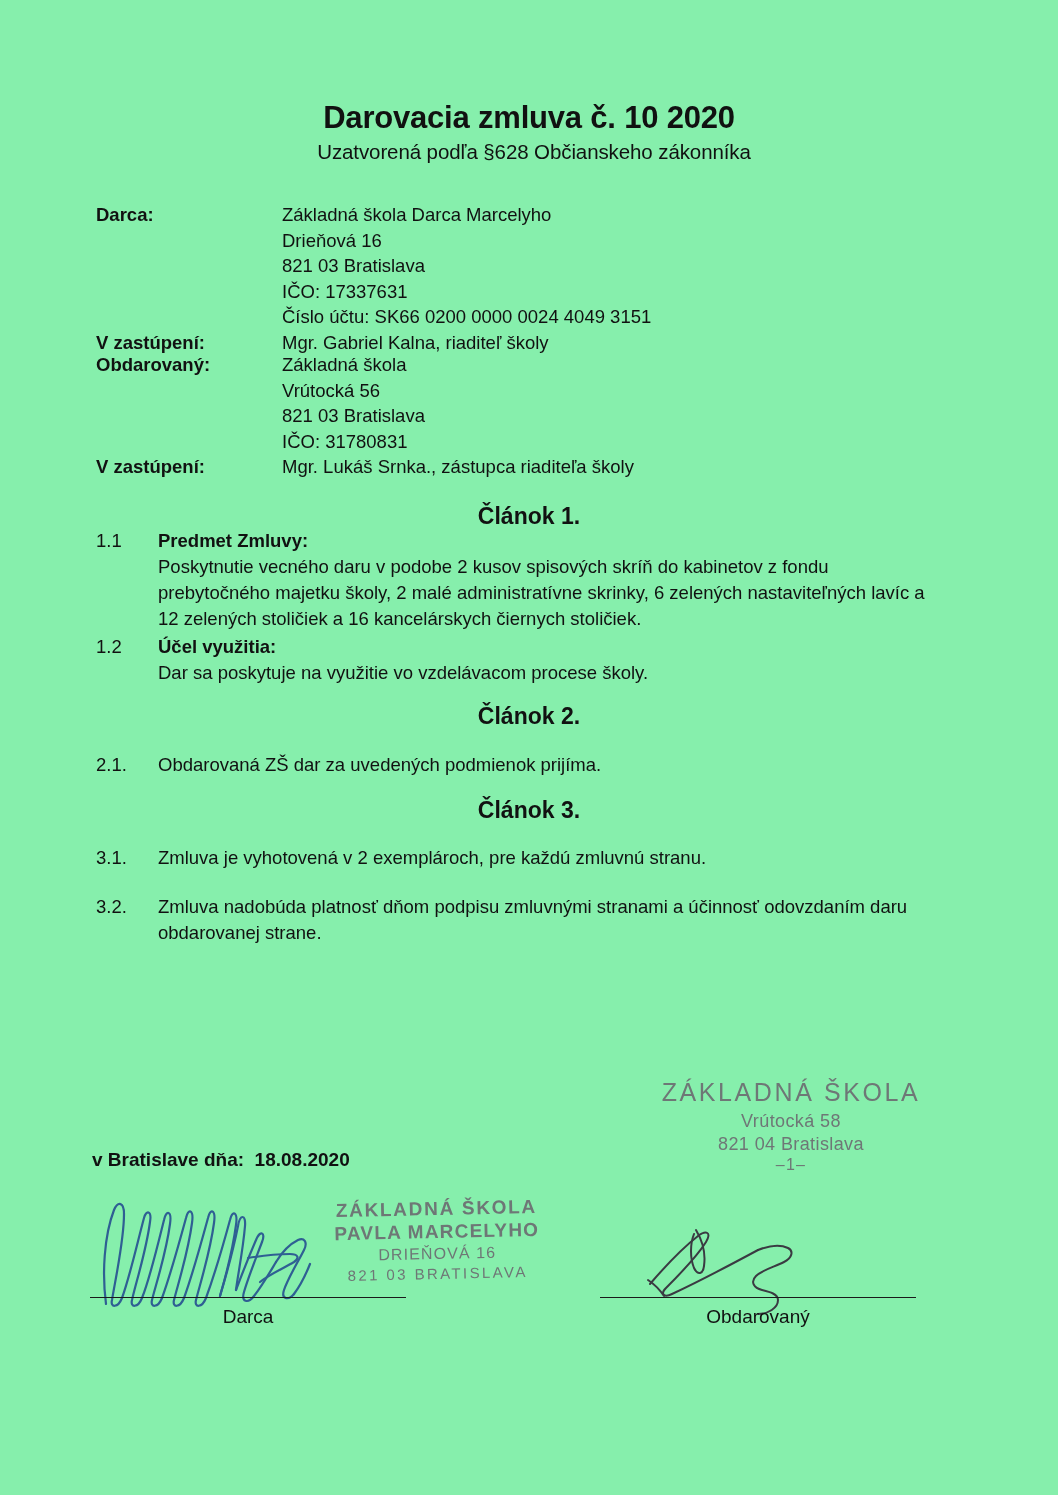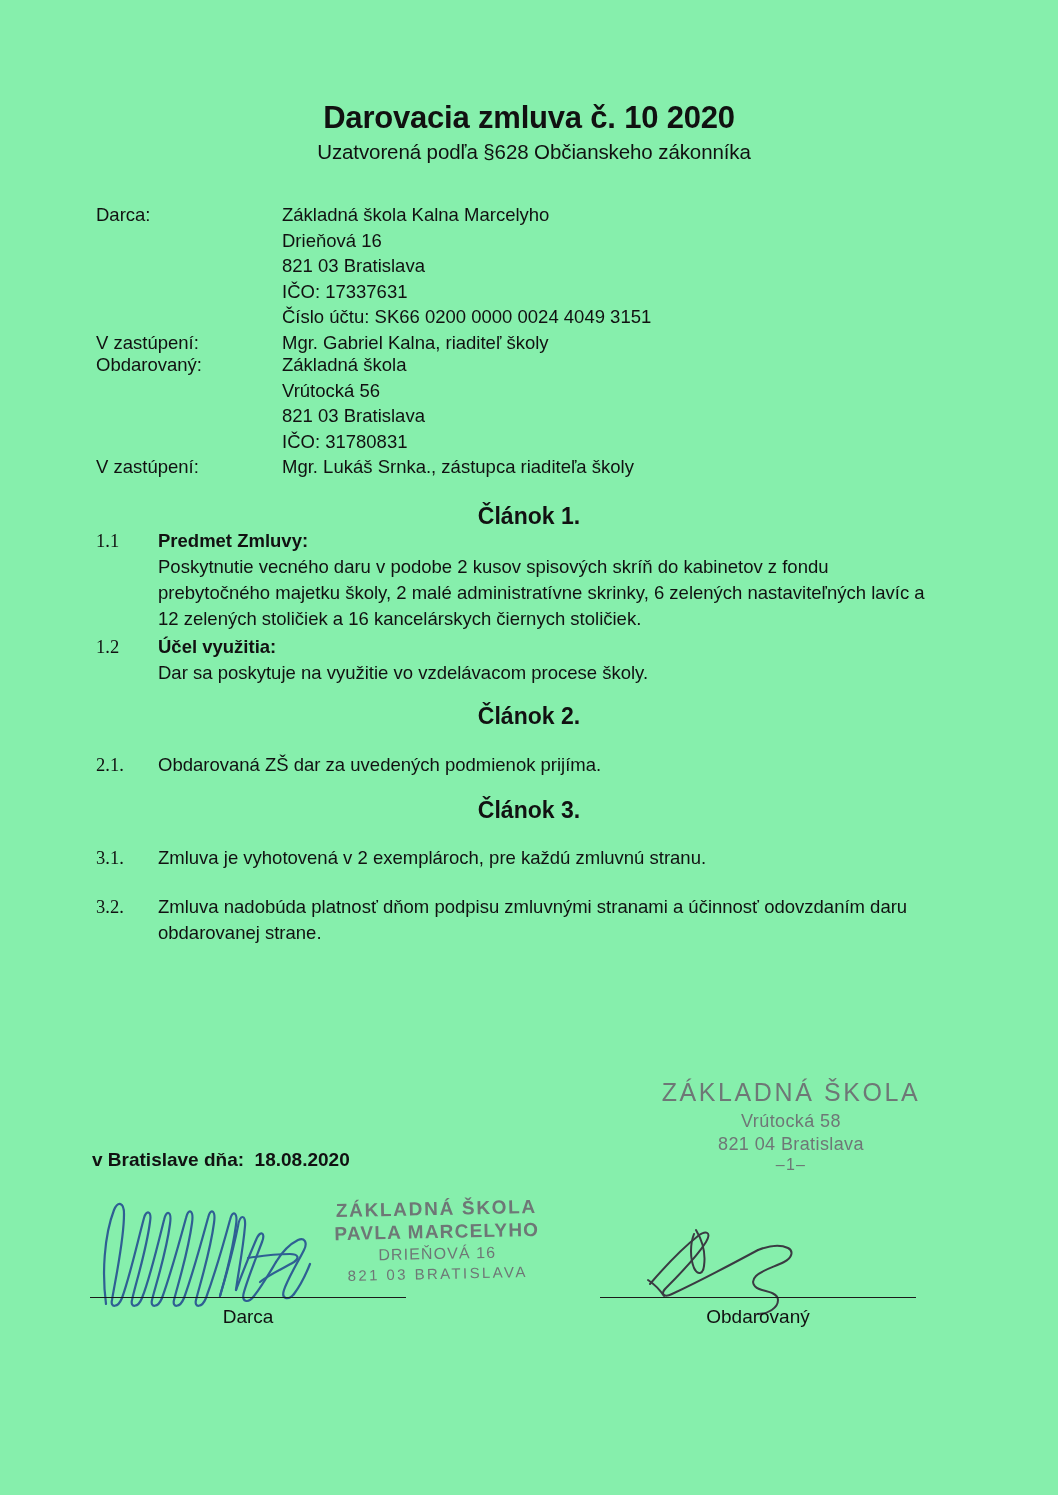--- a/index.html
+++ b/index.html
@@ -47,21 +47,21 @@
   }
   .party-row {
     display: flex;
     align-items: flex-start;
     line-height: 25.5px;
   }
   .party-label {
     width: 186px;
     flex: none;
     font-size: 18.5px;
-    font-weight: normal;
+    font-weight: bold;
   }
   .party-values {
     flex: 1;
     font-size: 18.5px;
   }
   .party-values div { line-height: 25.5px; white-space: pre; }
 
   
   .article-heading {
     position: absolute;
@@ -79,21 +79,20 @@
     left: 96px;
     width: 842px;
     display: flex;
     align-items: flex-start;
   }
   .clause-num {
     width: 62px;
     flex: none;
     font-size: 18.5px;
     line-height: 26px;
-    font-family: Liberation Serif, serif;
   }
   .clause-body {
     flex: 1;
     font-size: 18.5px;
     line-height: 26px;
   }
   .clause-title {
     font-weight: bold;
     display: block;
   }
@@ -169,21 +168,21 @@
 
 <div class="page">
 
   <div class="title">Darovacia zmluva č. 10 2020</div>
   <div class="subtitle">Uzatvorená podľa §628 Občianskeho zákonníka</div>
 
   <div class="party" style="top:202px;">
     <div class="party-row">
       <div class="party-label">Darca:</div>
       <div class="party-values">
-        <div>Základná škola Kalna Marcelyho</div>
+        <div>Základná škola Darca Marcelyho</div>
         <div>Drieňová 16</div>
         <div>821 03 Bratislava</div>
         <div>IČO: 17337631</div>
         <div>Číslo účtu: SK66 0200 0000 0024 4049 3151</div>
       </div>
     </div>
     <div class="party-row">
       <div class="party-label">V zastúpení:</div>
       <div class="party-values">Mgr. Gabriel Kalna, riaditeľ školy</div>
     </div>

